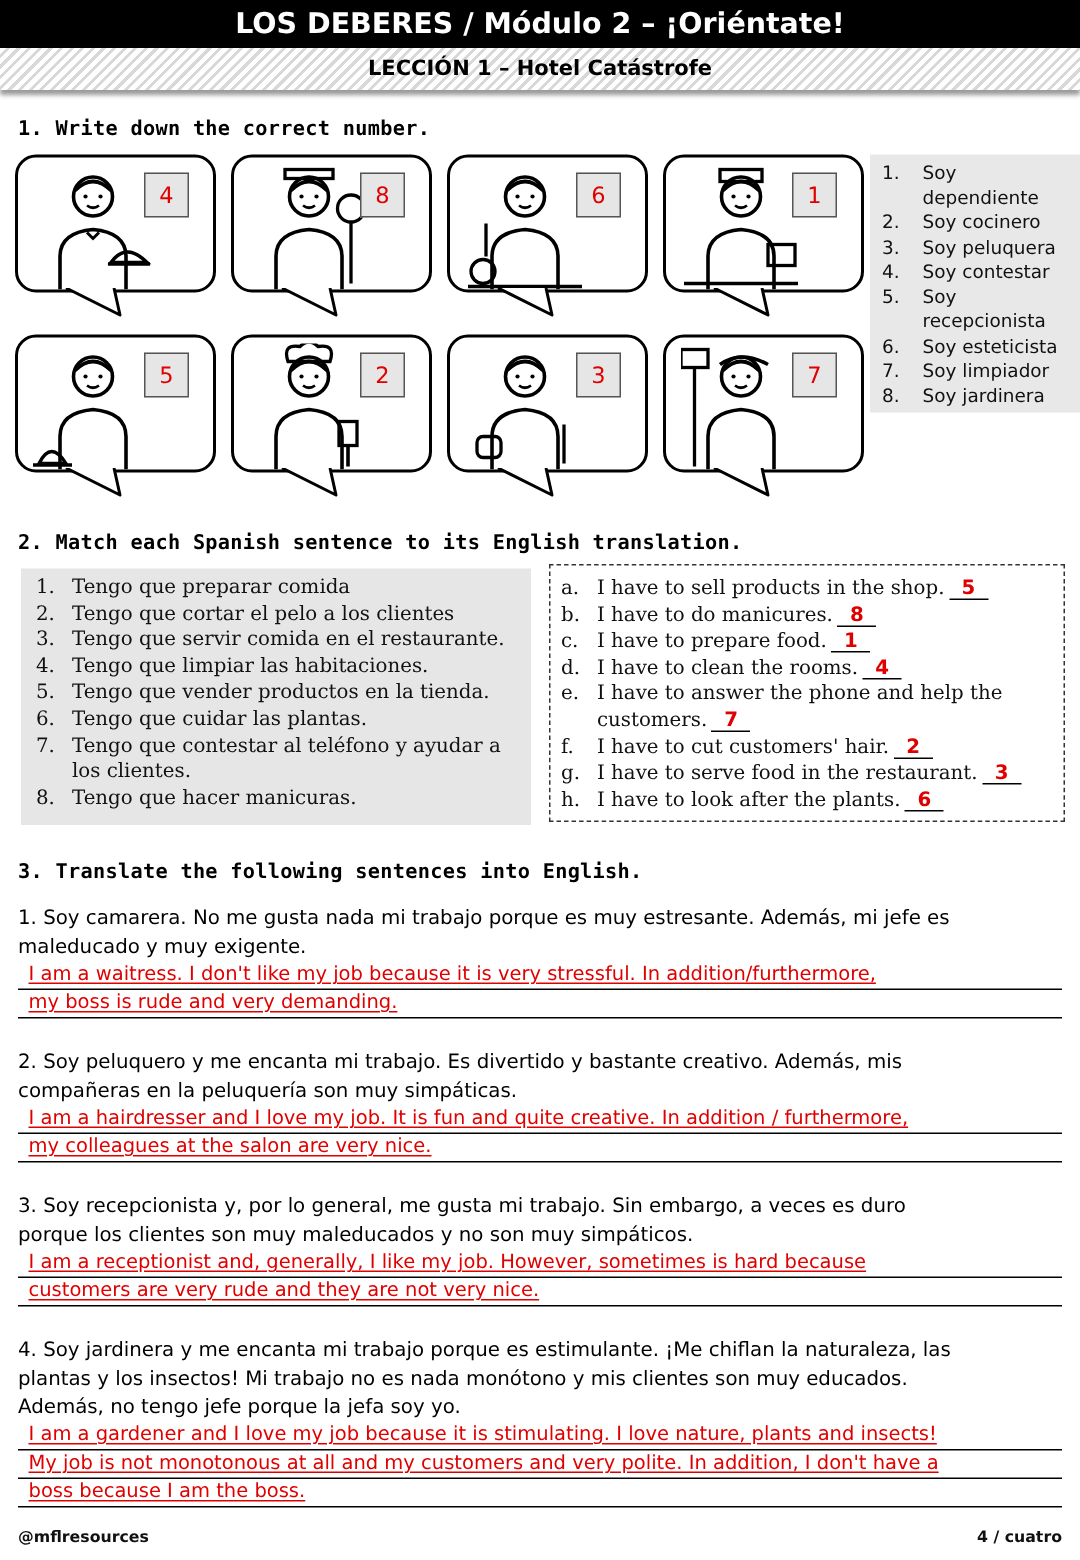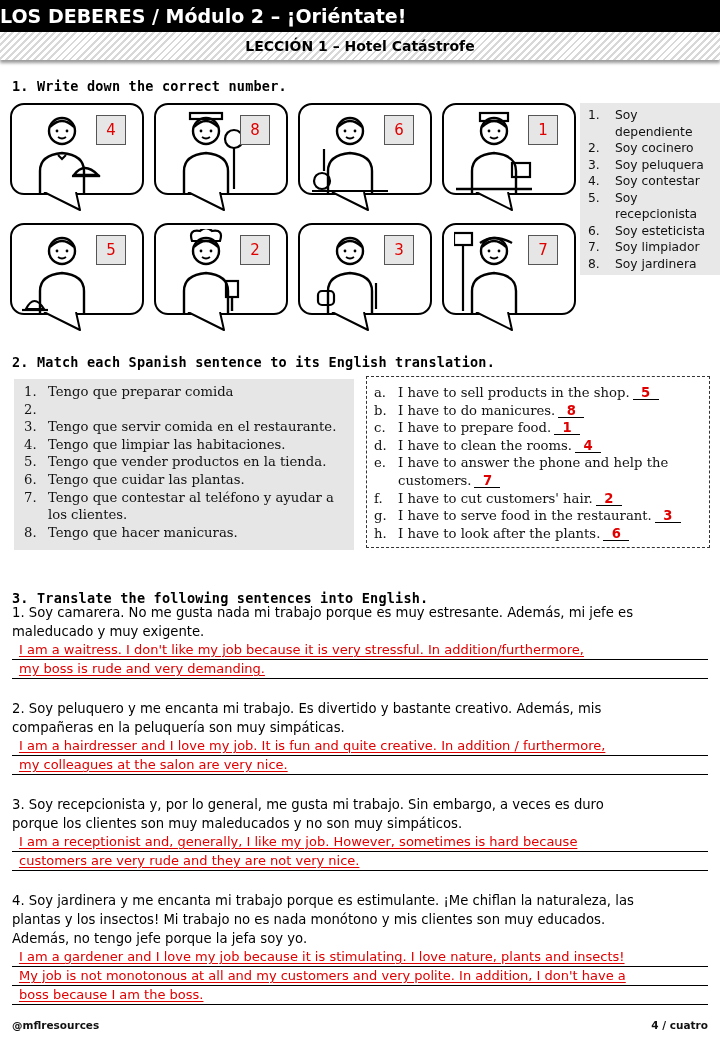--- a/index.html
+++ b/index.html
@@ -1,21 +1,21 @@
 <!DOCTYPE html>
 <html><head>
 <meta charset="utf-8">
 <style>
   * { box-sizing: border-box; margin: 0; padding: 0; }
   html, body { width: 720px; height: 1040px; background: #fff; overflow: hidden; }
   body { font-family: "DejaVu Sans", sans-serif; color: #111; position: relative; }
 
   .title-bar {
     position: absolute; left: 0; top: 0; width: 720px; height: 32px;
-    background: #000; color: #fff; 
+    background: #000; color: #fff; text-align: center;
     font-size: 19px; line-height: 32px; font-weight: bold;
   }
   .subtitle-bar {
     position: absolute; left: 0; top: 32px; width: 720px; height: 28px;
     background: repeating-linear-gradient(135deg, #ffffff 0px, #ffffff 3px, #d8d8d8 3px, #d8d8d8 5px);
     text-align: center; font-size: 14px; line-height: 28px; font-weight: bold; color: #000;
     box-shadow: 0 3px 3px #9a9a9a;
   }
 
   .section-heading {
@@ -241,20 +241,21 @@
 <div class="section-heading" style="top:354px;text-align:right;">2. Match each Spanish sentence to its English translation.</div>
 
 <div class="spanish-box">
   <ol>
     <li>
         <span class="n">1.</span>
         <span>Tengo que preparar comida</span>
       </li>
     <li>
         <span class="n">2.</span>
+        <span>Tengo que cortar el pelo a los clientes</span>
       </li>
     <li>
         <span class="n">3.</span>
         <span>Tengo que servir comida en el restaurante.</span>
       </li>
     <li>
         <span class="n">4.</span>
         <span>Tengo que limpiar las habitaciones.</span>
       </li>
     <li>
@@ -306,21 +307,21 @@
         <span class="n">g.</span>
         <span><span>I have to serve food in the restaurant.</span><span class="blank">3</span></span>
       </li>
     <li>
         <span class="n">h.</span>
         <span><span>I have to look after the plants.</span><span class="blank">6</span></span>
       </li>
   </ol>
 </div>
 
-<div class="section-heading" style="top:590px;text-align:center;">3. Translate the following sentences into English.</div>
+<div class="section-heading" style="top:573px;text-align:center;">3. Translate the following sentences into English.</div>
 
 <div class="translation" style="top:603px;">
   <div class="spanish">1. Soy camarera. No me gusta nada mi trabajo porque es muy estresante.  Además, mi jefe es</div>
   <div class="spanish">maleducado y muy exigente.</div>
   <div class="answer-line">I am a waitress. I don't like my job because it is very stressful.  In addition/furthermore,</div>
   <div class="answer-line">my boss is rude and very demanding.</div>
 </div>
 
 <div class="translation" style="top:699px;">
   <div class="spanish">2. Soy peluquero y me encanta mi trabajo. Es divertido y bastante creativo. Además, mis</div>

